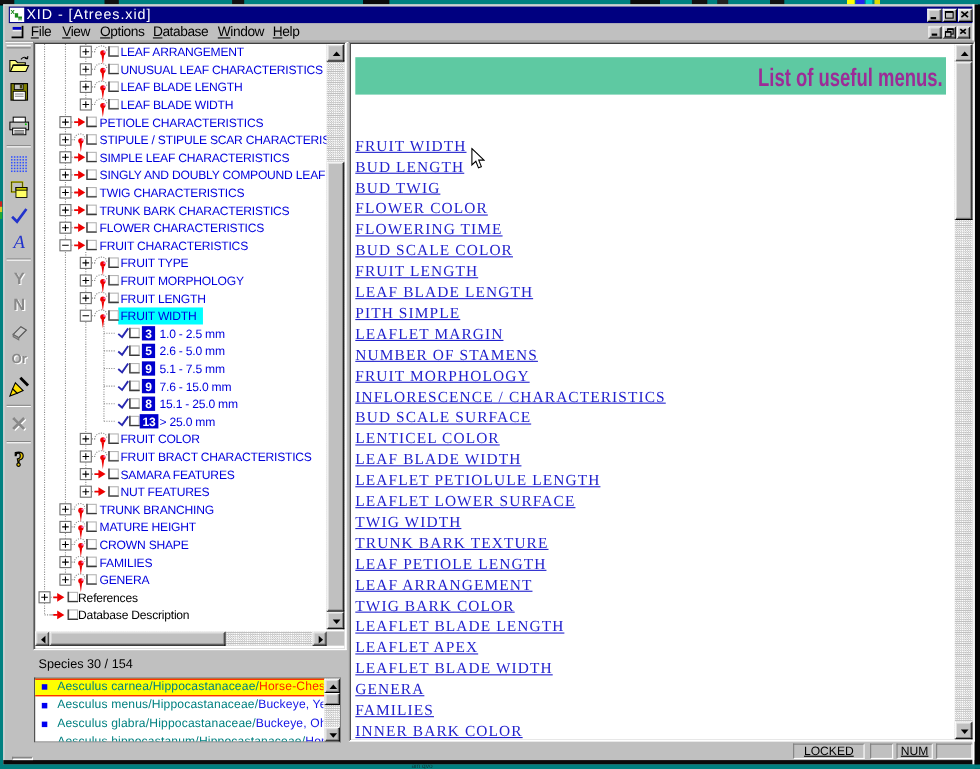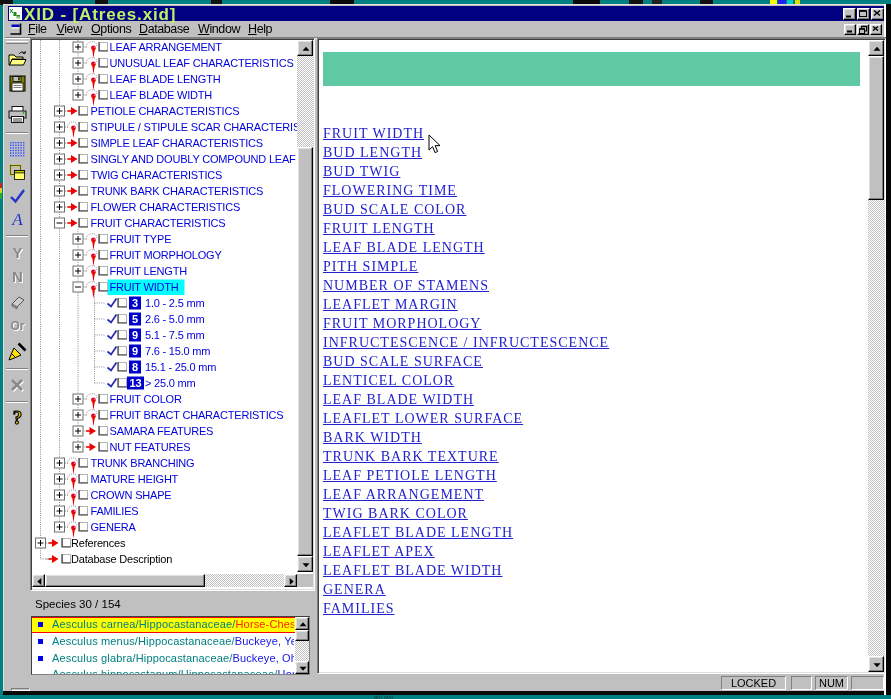--- a/index.html
+++ b/index.html
@@ -7,21 +7,21 @@
 #screen { position:relative; width:891px; height:699px; }
 #screen div { position:absolute; }
 .raised { background:#c0c0c0;
   border-top:1px solid #ffffff; border-left:1px solid #ffffff;
   border-right:1px solid #000; border-bottom:1px solid #000;
   box-shadow: inset -1px -1px 0 #808080, inset 1px 1px 0 #dfdfdf; }
 .sunken2 { border-top:1px solid #808080; border-left:1px solid #808080;
   border-right:1px solid #fff; border-bottom:1px solid #fff;
   box-shadow: inset 1px 1px 0 #404040, inset -1px -1px 0 #dfdfdf; }
 .sunken1 { border-top:1px solid #808080; border-left:1px solid #808080;
-  border-right:1px solid #fff; border-bottom:1px solid #fff; }
+  border-right:1px solid #fff; border-bottom:1px solid #fff;text-decoration:underline; }
 .dither { background-image: conic-gradient(#fff 25%, #c0c0c0 0 50%, #fff 0 75%, #c0c0c0 0);
   background-size:2px 2px; }
 #links { position:absolute; left:323px; top:123.5px; width:540px;
   font-family:"Liberation Serif", serif; font-size:14px; letter-spacing:1px; color:#2121cd; }
 #links .lk { position:relative; height:19px; line-height:19px; }
 #links .lk span { text-decoration:underline; }
 </style></head><body>
 <div id="screen">
 
   <div style="left:0;top:0;width:3px;height:5px;background:#000"></div>
@@ -51,21 +51,21 @@
 
   <div style="left:8px;top:6px;width:876px;height:15px;background:#000080"></div>
   <div style="left:9px;top:7px;width:13px;height:13px;background:#fff">
     <svg width="13" height="13" viewBox="0 0 13 13">
       <text x="0.5" y="6" font-size="7px" font-weight="bold" fill="#1a8a1a" font-family="&quot;Liberation Sans&quot;, sans-serif">x</text>
       <rect x="4.5" y="5" width="3" height="4" fill="#1a8a1a"></rect>
       <rect x="7.5" y="8" width="3.5" height="3.5" fill="#1a8a1a"></rect>
       <text x="7.6" y="12.2" font-size="4.5px" fill="#fff" font-family="&quot;Liberation Sans&quot;, sans-serif">w</text>
     </svg>
   </div>
-  <div style="left:24px;top:4.5px;color:#bef264;font-size:17px;font-weight:bold;letter-spacing:0.85px">XID - [Atrees.xid]</div>
+  <div style="left:24px;top:4.5px;color:#ffffff;font-size:13px;font-weight:normal;letter-spacing:0.85px">XID - [Atrees.xid]</div>
   <div class="raised" style="left:843px;top:7.5px;width:13px;height:12px">
       <svg width="11" height="10" viewBox="0 0 11 10">
         <rect x="2" y="6.5" width="5" height="2" fill="#000"></rect>
       </svg>
     </div>
   <div class="raised" style="left:856.5px;top:7.5px;width:13px;height:12px">
       <svg width="11" height="10" viewBox="0 0 11 10">
         <rect x="1.5" y="2" width="7" height="5.5" fill="none" stroke="#000"></rect>
         <line x1="1" y1="1.8" x2="8.5" y2="1.8" stroke="#000" stroke-width="1.8"></line>
       </svg>
@@ -588,47 +588,51 @@
   <div class="raised" style="left:295px;top:661px;width:14px;height:13px">
       <svg width="14" height="13" viewBox="0 0 14 13" fill="#000">
         <path d="M3.5 4.7 L10.5 4.7 L7.0 8.7 Z"></path>
       </svg>
     </div>
   <div class="raised" style="left:295px;top:630px;width:14px;height:11px"></div>
 
   <div class="sunken2" style="left:317px;top:38px;width:569px;height:636px;background:#fff"></div>
 
   <div style="left:323px;top:52px;width:537px;height:34px;background:#5ec9a2"></div>
+  <div style="left:323px;top:57.5px;width:534px;height:30px;text-align:right;font-size:23px;line-height:24px;font-weight:bold;color:#9c2c97;white-space:nowrap"><span style="display:inline-block;transform:scaleX(0.73);transform-origin:100% 50%">List of useful menus.</span></div>
   <div id="links">
       <div class="lk"><span>FRUIT WIDTH</span></div>
       <div class="lk"><span>BUD LENGTH</span></div>
       <div class="lk"><span>BUD TWIG</span></div>
+      <div class="lk"><span>FLOWER COLOR</span></div>
       <div class="lk"><span>FLOWERING TIME</span></div>
       <div class="lk"><span>BUD SCALE COLOR</span></div>
       <div class="lk"><span>FRUIT LENGTH</span></div>
       <div class="lk"><span>LEAF BLADE LENGTH</span></div>
       <div class="lk"><span>PITH SIMPLE</span></div>
+      <div class="lk"><span>LEAFLET MARGIN</span></div>
       <div class="lk"><span>NUMBER OF STAMENS</span></div>
-      <div class="lk"><span>LEAFLET MARGIN</span></div>
       <div class="lk"><span>FRUIT MORPHOLOGY</span></div>
-      <div class="lk"><span>INFRUCTESCENCE / INFRUCTESCENCE</span></div>
+      <div class="lk"><span>INFLORESCENCE / CHARACTERISTICS</span></div>
       <div class="lk"><span>BUD SCALE SURFACE</span></div>
       <div class="lk"><span>LENTICEL COLOR</span></div>
       <div class="lk"><span>LEAF BLADE WIDTH</span></div>
+      <div class="lk"><span>LEAFLET PETIOLULE LENGTH</span></div>
       <div class="lk"><span>LEAFLET LOWER SURFACE</span></div>
-      <div class="lk"><span>BARK WIDTH</span></div>
+      <div class="lk"><span>TWIG WIDTH</span></div>
       <div class="lk"><span>TRUNK BARK TEXTURE</span></div>
       <div class="lk"><span>LEAF PETIOLE LENGTH</span></div>
       <div class="lk"><span>LEAF ARRANGEMENT</span></div>
       <div class="lk"><span>TWIG BARK COLOR</span></div>
       <div class="lk"><span>LEAFLET BLADE LENGTH</span></div>
       <div class="lk"><span>LEAFLET APEX</span></div>
       <div class="lk"><span>LEAFLET BLADE WIDTH</span></div>
       <div class="lk"><span>GENERA</span></div>
       <div class="lk"><span>FAMILIES</span></div>
+      <div class="lk"><span>INNER BARK COLOR</span></div>
     </div>
 
   <div class="dither" style="left:868px;top:40px;width:16px;height:632px"></div>
   <div class="raised" style="left:868px;top:40px;width:16px;height:16px">
       <svg width="16" height="16" viewBox="0 0 16 16" fill="#000">
         <path d="M4.5 9.8 L11.5 9.8 L8.0 5.8 Z"></path>
       </svg>
     </div>
   <div class="raised" style="left:868px;top:656px;width:16px;height:16px">
       <svg width="16" height="16" viewBox="0 0 16 16" fill="#000">

